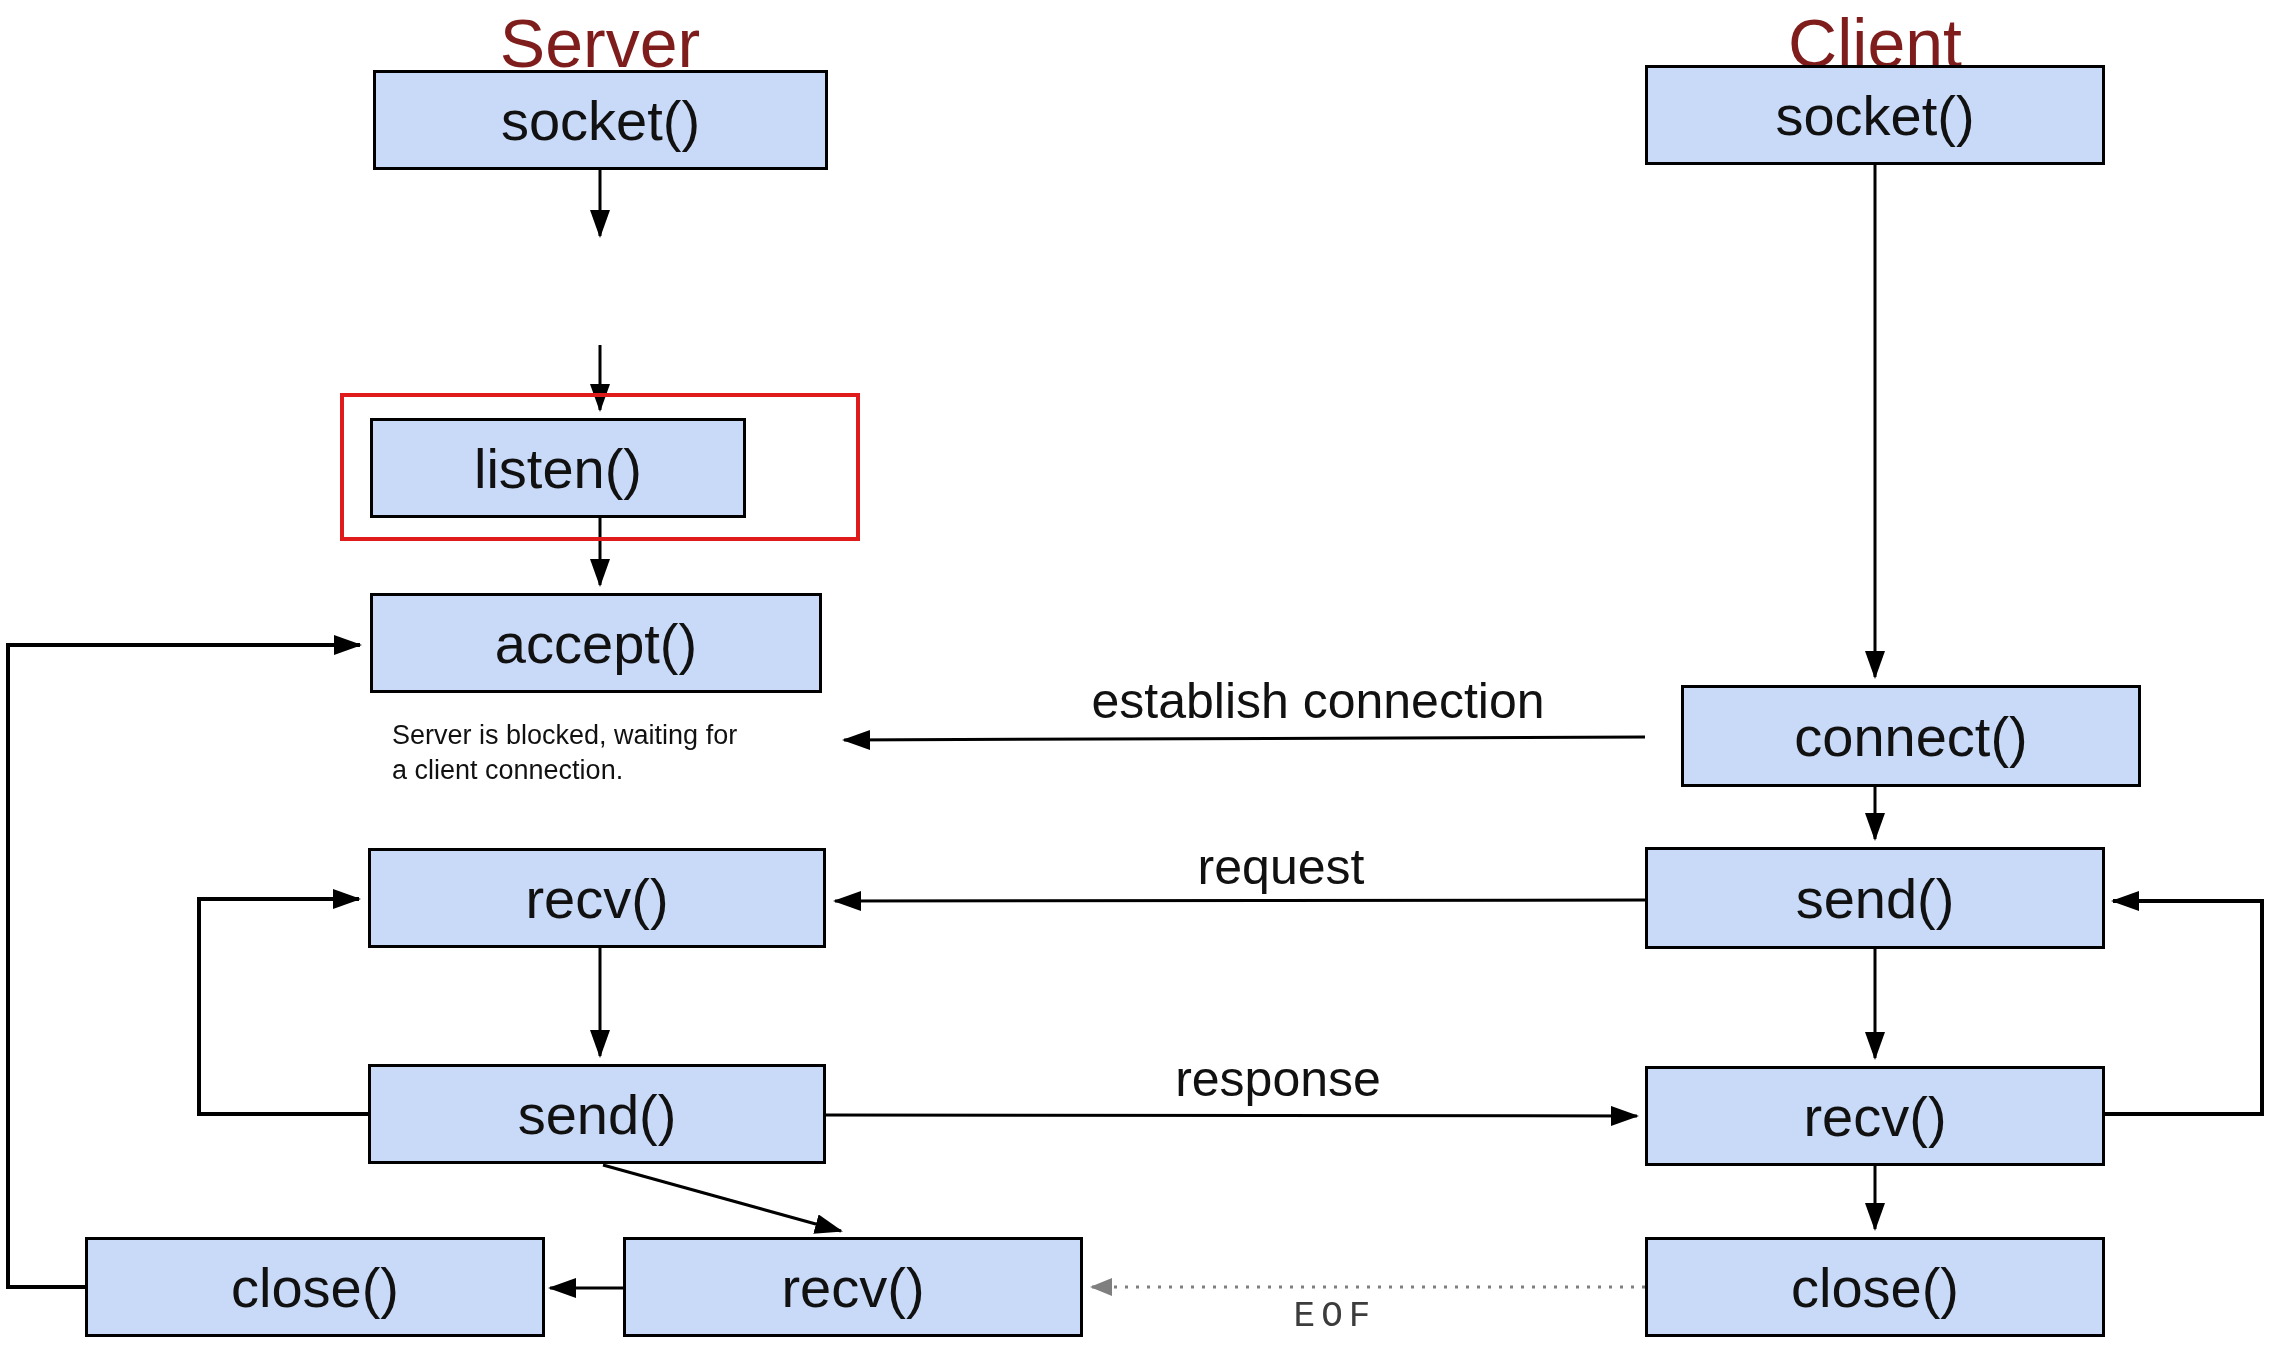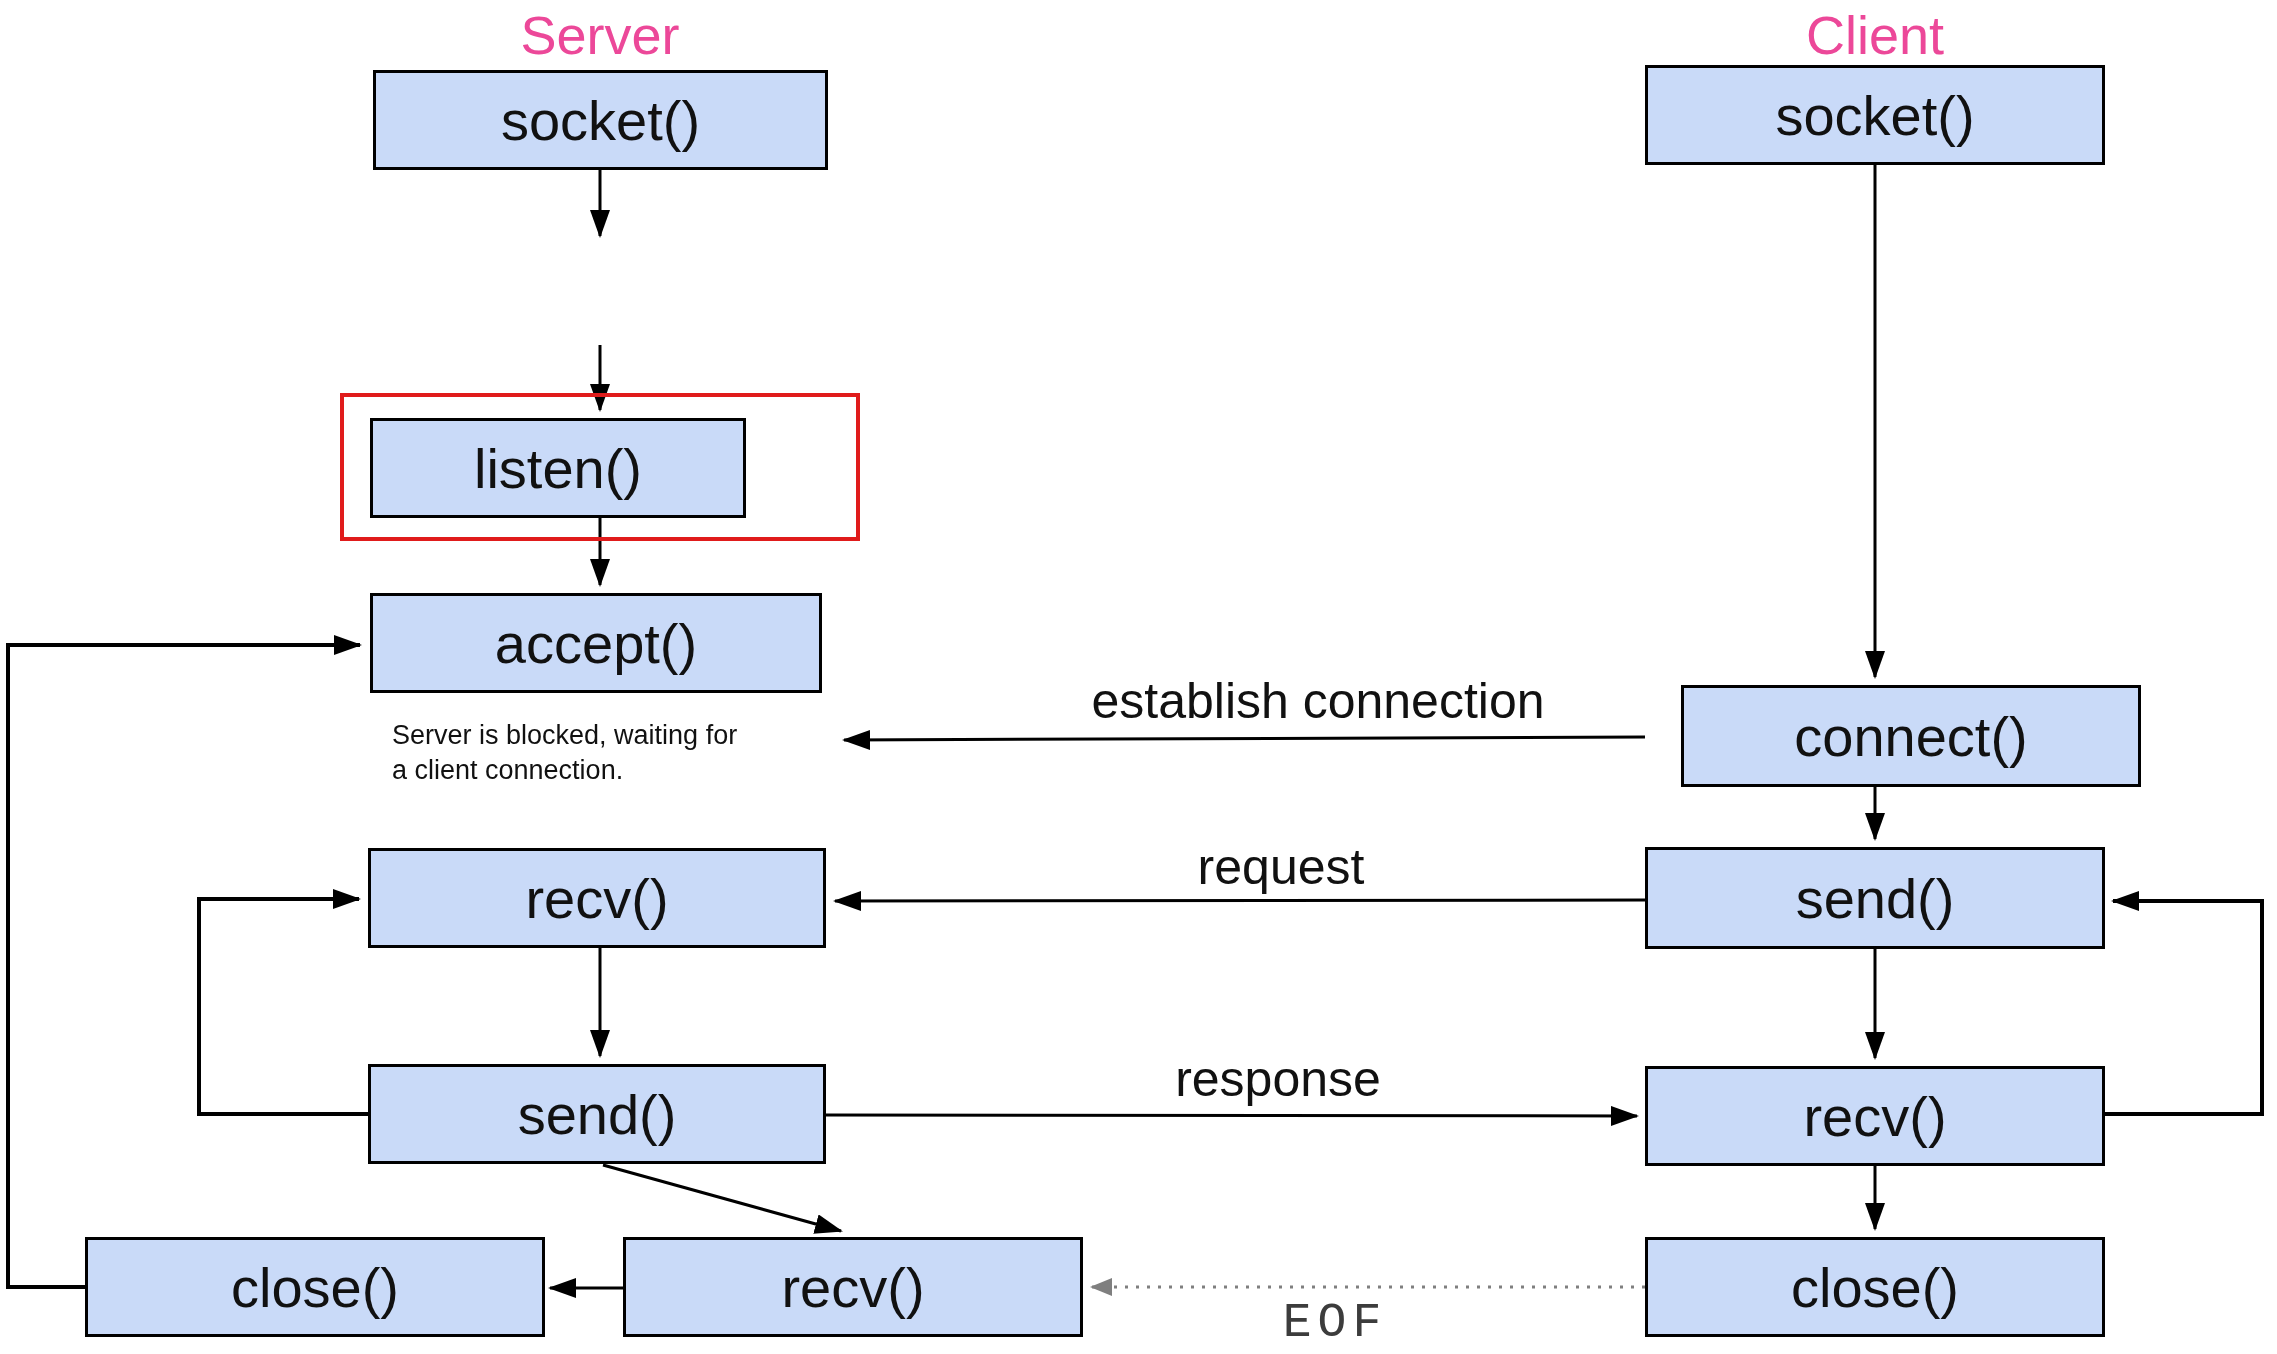--- a/index.html
+++ b/index.html
@@ -6,22 +6,22 @@
   .canvas{
     position:relative;
     width:2277px;height:1354px;
     background:var(--background,#fff);
     font-family:"Liberation Sans", sans-serif;
     overflow:hidden;
   }
   .col-title{
     position:absolute;
     transform:translateX(-50%);
-    font-size:54px;
-    color:#ec4899;
+    font-size:68px;
+    color:#7f1d1d;
     white-space:nowrap;
   }
   .box{
     position:absolute;
     box-sizing:border-box;
     background:var(--box-fill,#c9daf8);
     border:3px solid var(--box-border,#000);
     display:flex;align-items:center;justify-content:center;
     font-size:56px;color:#111;
     white-space:nowrap;
@@ -35,21 +35,21 @@
   .flow-label{
     position:absolute;
     transform:translateX(-50%);
     font-size:50px;color:#111;
     white-space:nowrap;
   }
   .eof-label{
     position:absolute;
     transform:translateX(-50%);
     font-family:"Liberation Mono", monospace;
-    font-size:48px;color:#3c3c3c;
+    font-size:36px;color:#3c3c3c;
     letter-spacing:6px;
     white-space:nowrap;
   }
   .note{
     position:absolute;
     font-size:27px;line-height:35px;color:#111;
   }
   svg.wires{position:absolute;left:0;top:0;}
   .wire{stroke:var(--arrow,#000);fill:none;}
   .w3{stroke-width:3px;}

